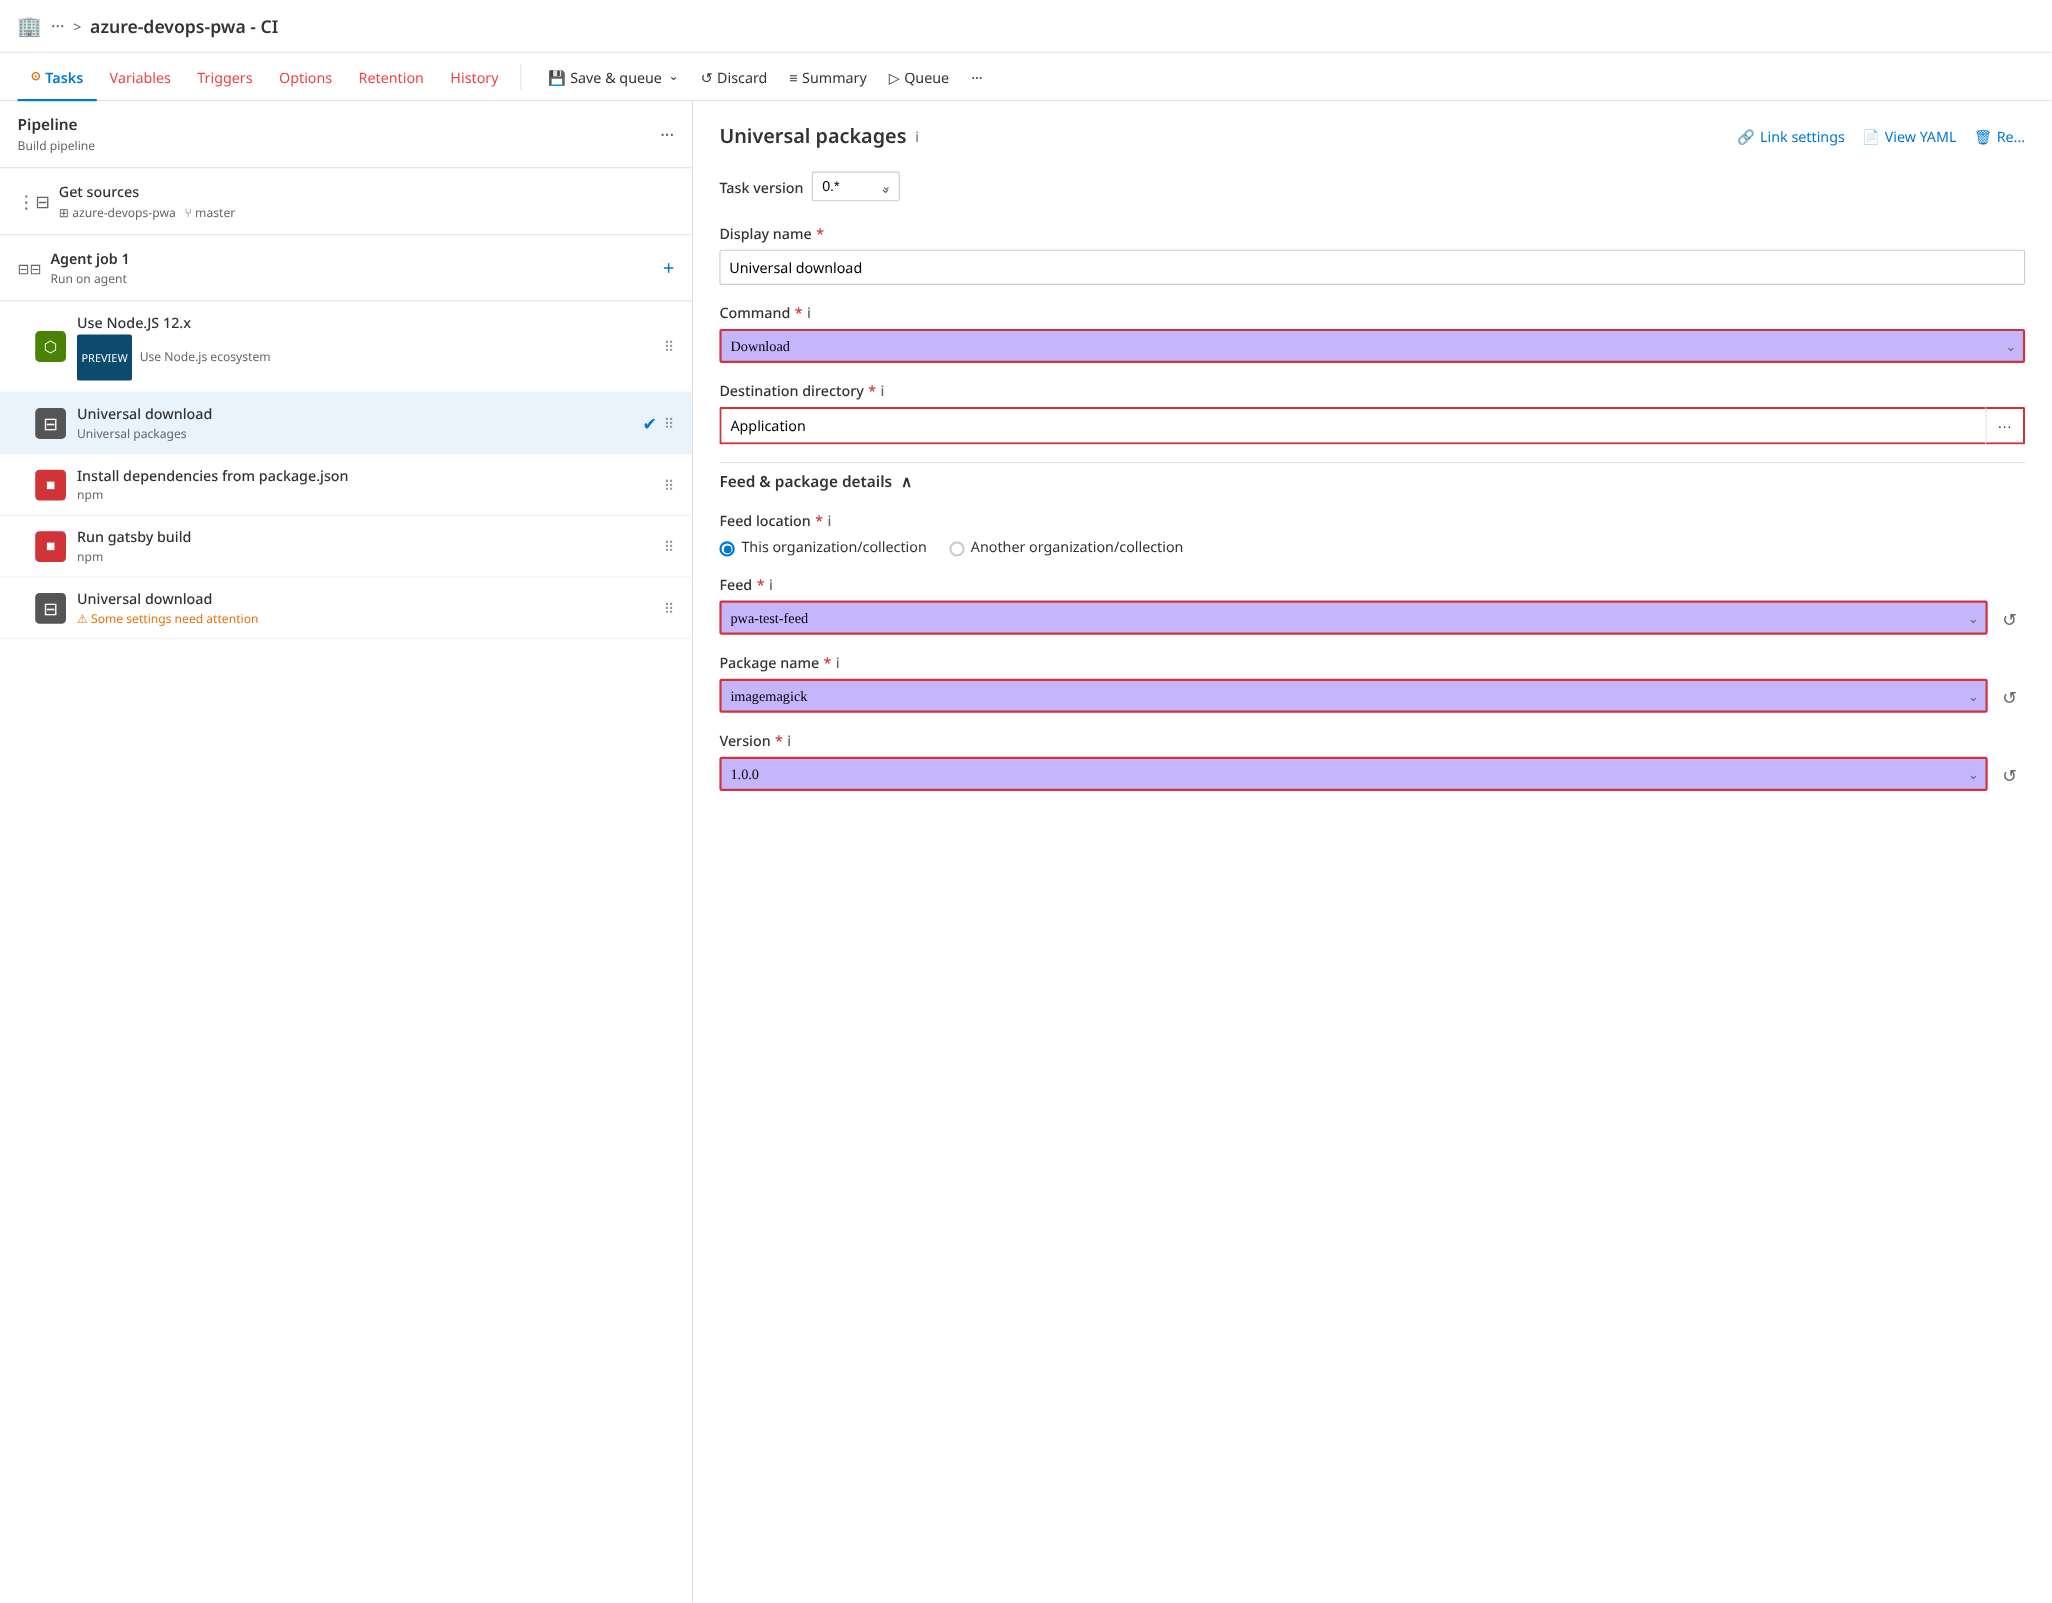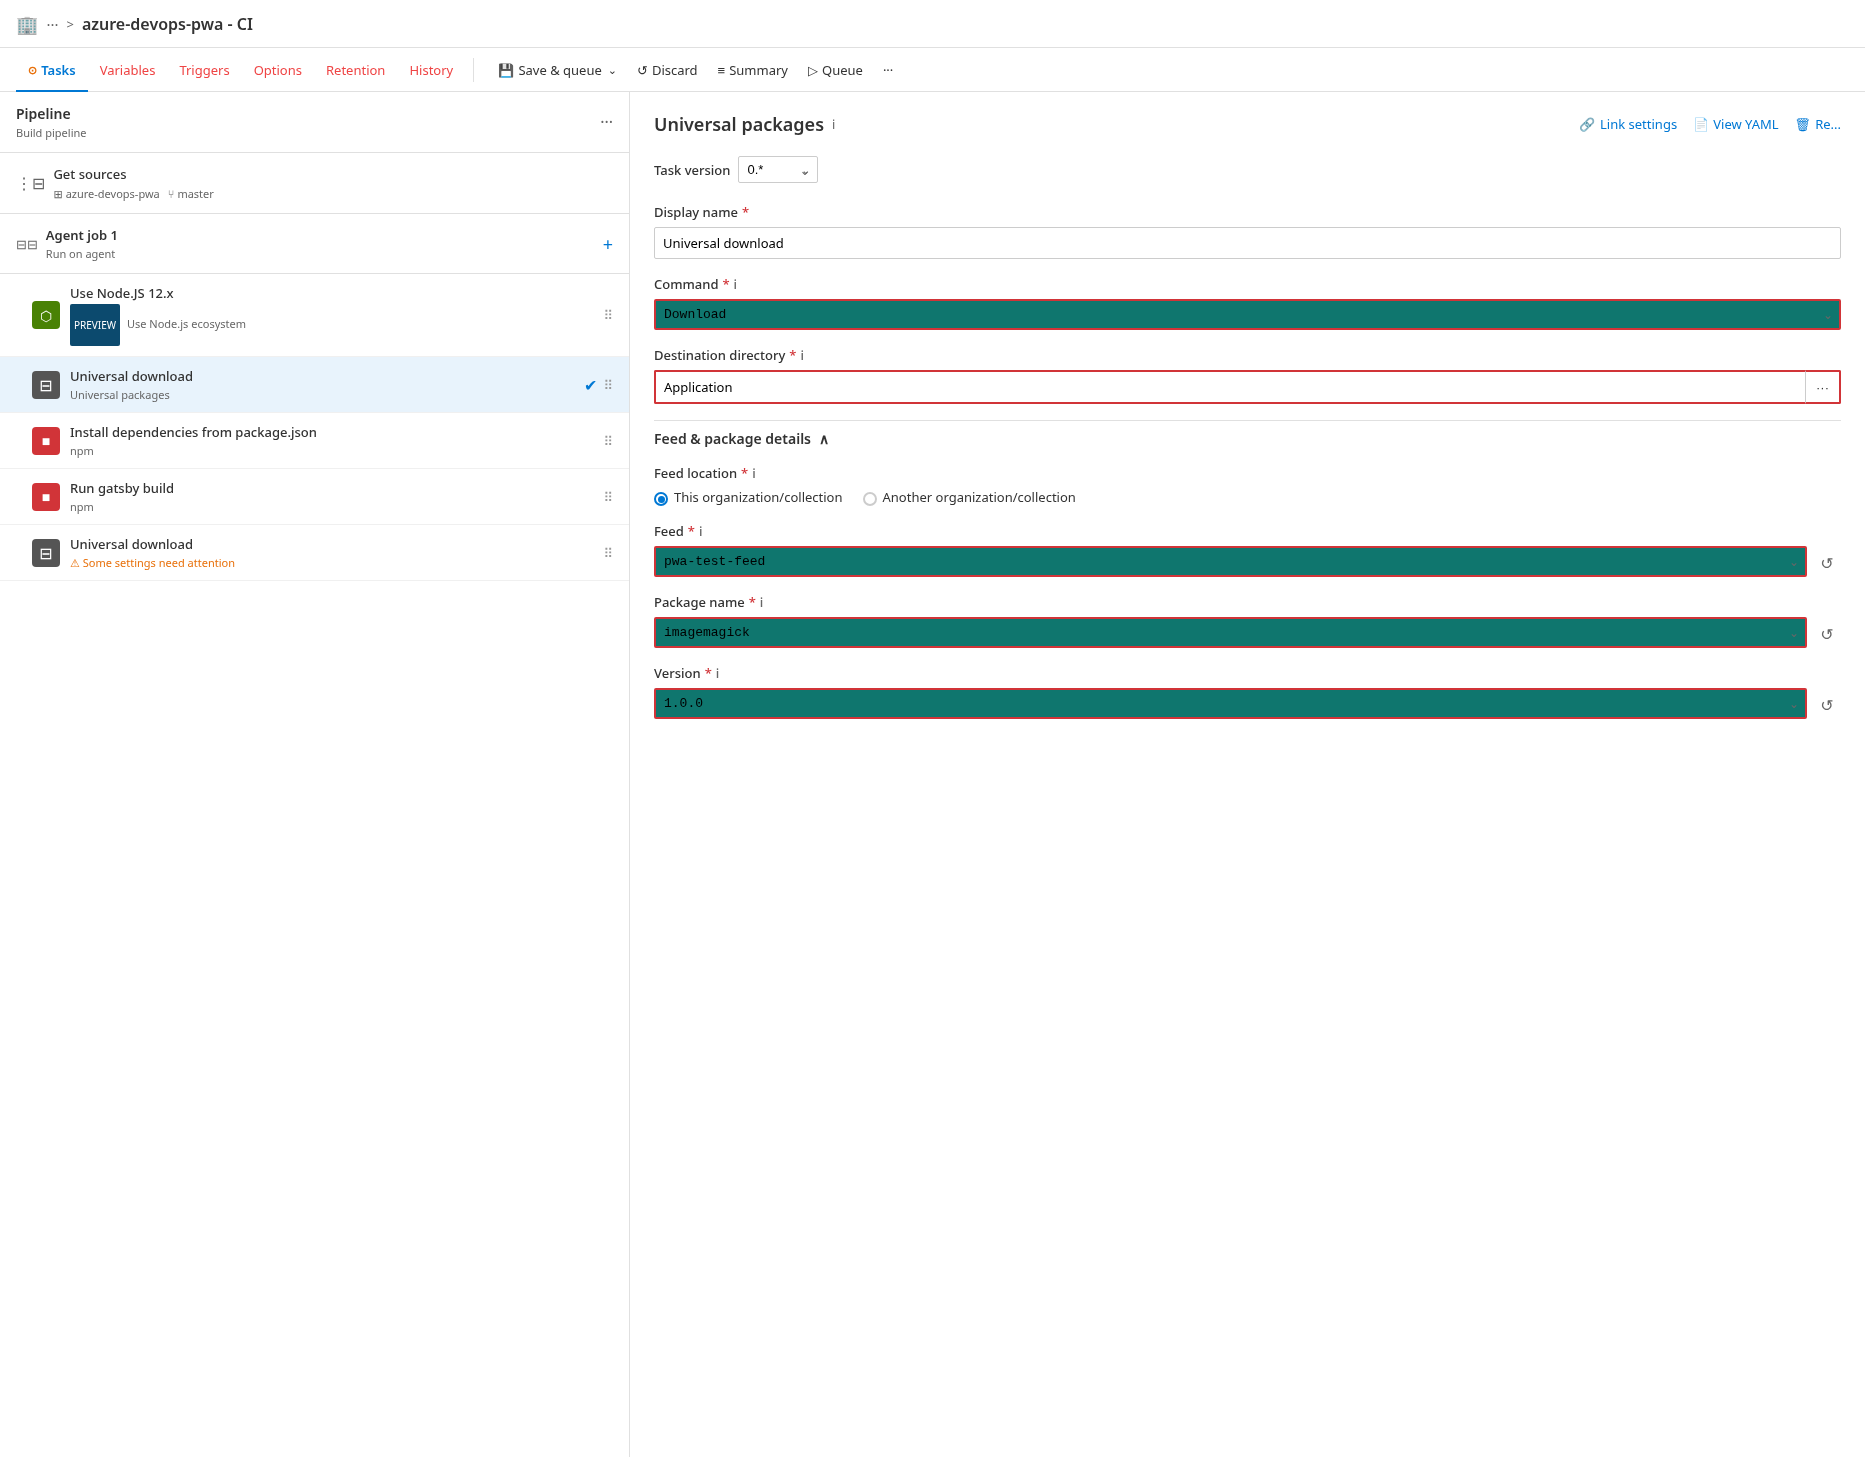--- a/index.html
+++ b/index.html
@@ -237,23 +237,23 @@
       position: relative;
       display: flex;
       align-items: center;
     }
     .form-select {
       width: 100%;
       padding: 6px 30px 6px 8px;
       border: 2px solid #d13438;
       border-radius: 2px;
       font-size: 13px;
-      font-family: Liberation Mono, monospace;
+      font-family: Liberation Serif, serif;
       appearance: none;
-      background: #0f766e;
+      background: #c4b5fd;
       cursor: pointer;
       outline: none;
     }
     .select-chevron {
       position: absolute;
       right: 8px;
       pointer-events: none;
       color: #666;
       font-size: 12px;
     }

